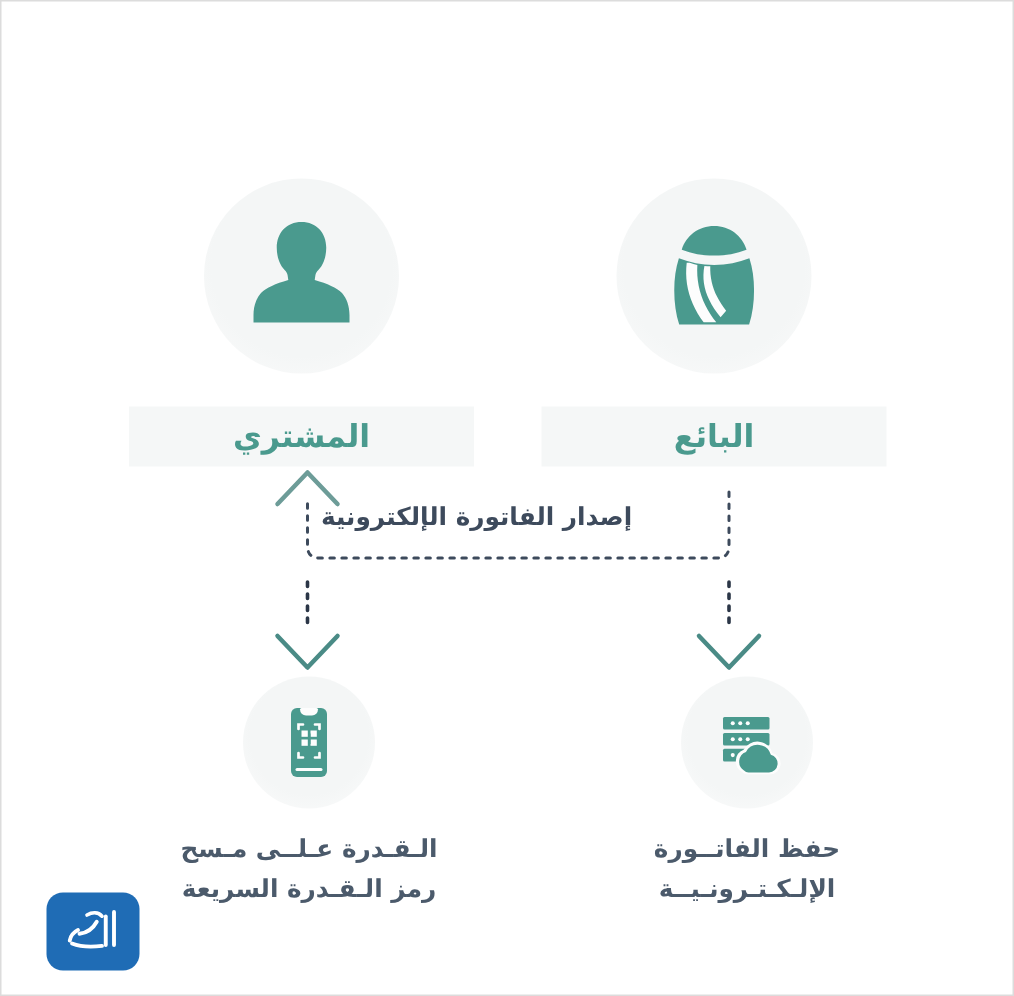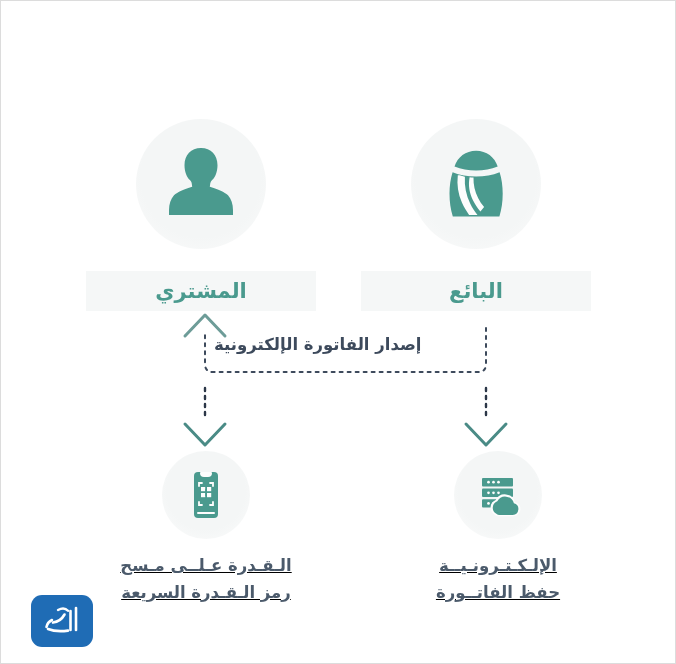--- a/index.html
+++ b/index.html
@@ -78,21 +78,20 @@
     font-weight: bold;
     letter-spacing: 0.2px;
     pointer-events: none;
   }
 
   
   .outcome {
     position: absolute;
     width: 250px;
     text-align: center;
-    text-decoration: underline;
   }
   .outcome-qr    { left: 80px;  top: 450px; }
   .outcome-store { left: 372px; top: 450px; }
 
   .outcome-circle {
     width: 88px;
     height: 88px;
     margin: 0 auto;
     border-radius: 50%;
     background: radial-gradient(circle at 50% 45%, #f4f6f6 0%, #f4f6f6 60%, #f9fafa 84%, #fdfdfd 100%);
@@ -226,22 +225,22 @@
           <circle cx="29.5" cy="26.8" r="1.35" fill="#fdfdfd"></circle>
           <circle cx="19.5" cy="37.4" r="1.35" fill="#fdfdfd"></circle>
           <circle cx="24.5" cy="37.4" r="1.35" fill="#fdfdfd"></circle>
 
           <path fill="#fdfdfd" d="M25.5 48.5a8.2 8.2 0 0 1 1.2-14.6 10.4 10.4 0 0 1 19.2 2.1 7.2 7.2 0 0 1-1.4 14.2H29a5.4 5.4 0 0 1-3.5-1.7z"></path>
           <path fill="#4a9a8e" d="M27 47.6a6.9 6.9 0 0 1 1.3-12.3 9 9 0 0 1 16.6 1.9 6 6 0 0 1-1.2 11.8H30a4.5 4.5 0 0 1-3-1.4z"></path>
         </svg>
       </span>
     </div>
     <div class="outcome-caption">
+      <span class="line">حفظ  الفاتــورة</span>
       <span class="line">الإلـكـتـرونـيــة</span>
-      <span class="line">حفظ  الفاتــورة</span>
     </div>
   </div>
 
   <div class="brand-logo">
     <svg width="48" height="38" viewBox="0 0 48 38" aria-hidden="true">
       <g fill="none" stroke="#ffffff" stroke-width="2.6" stroke-linecap="round" stroke-linejoin="round">
         <path d="M38 6v22"></path>
         <path d="M32.5 9v19"></path>
         <path d="M10 27c5 2 13 2.5 20 1.6"></path>
         <path d="M26.5 12.5c-2.5 4.5-6.5 7.5-11.5 8"></path>

